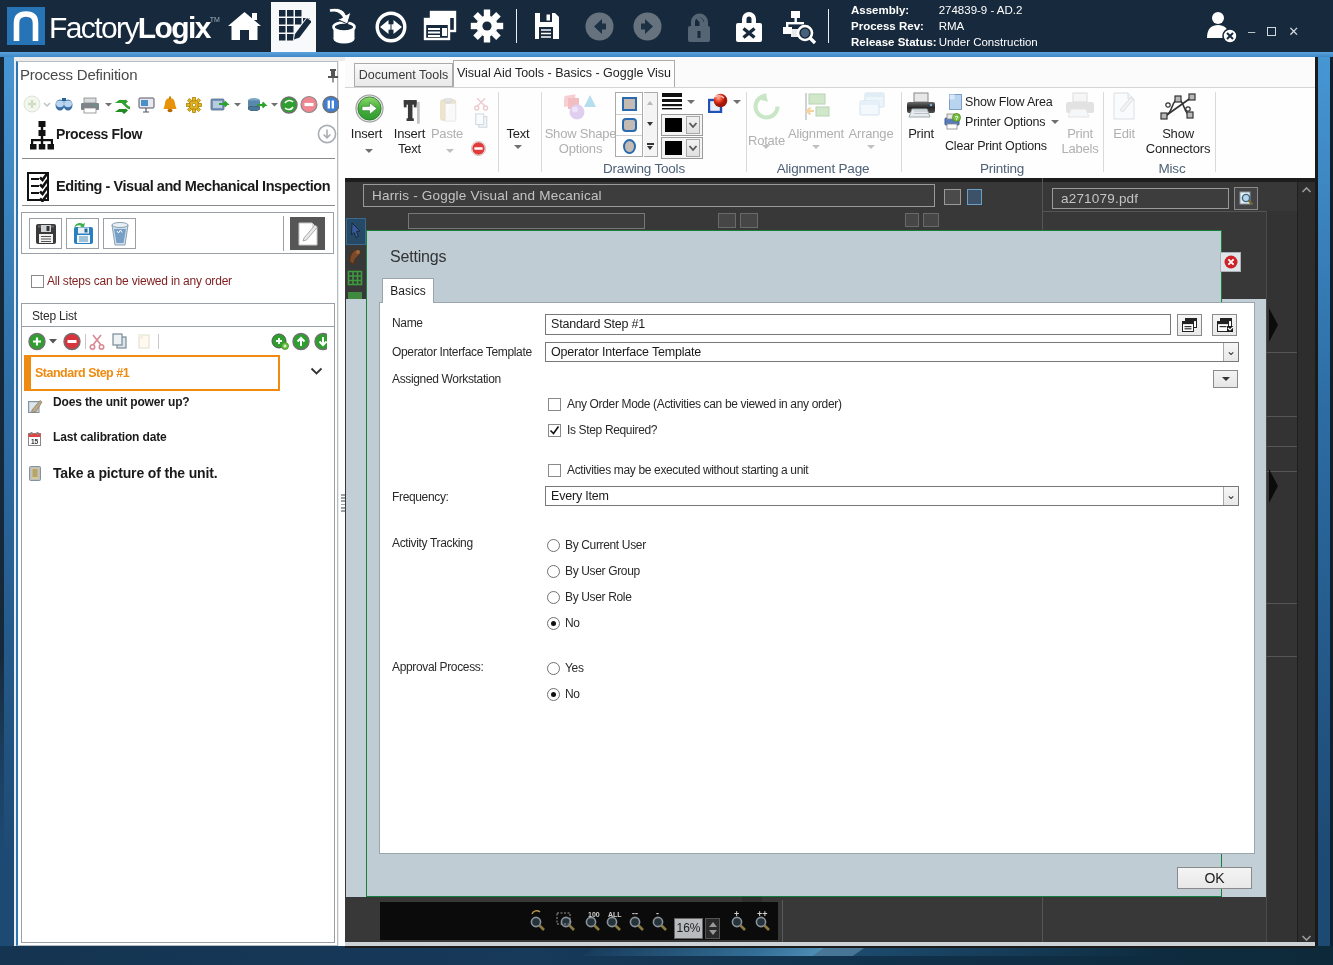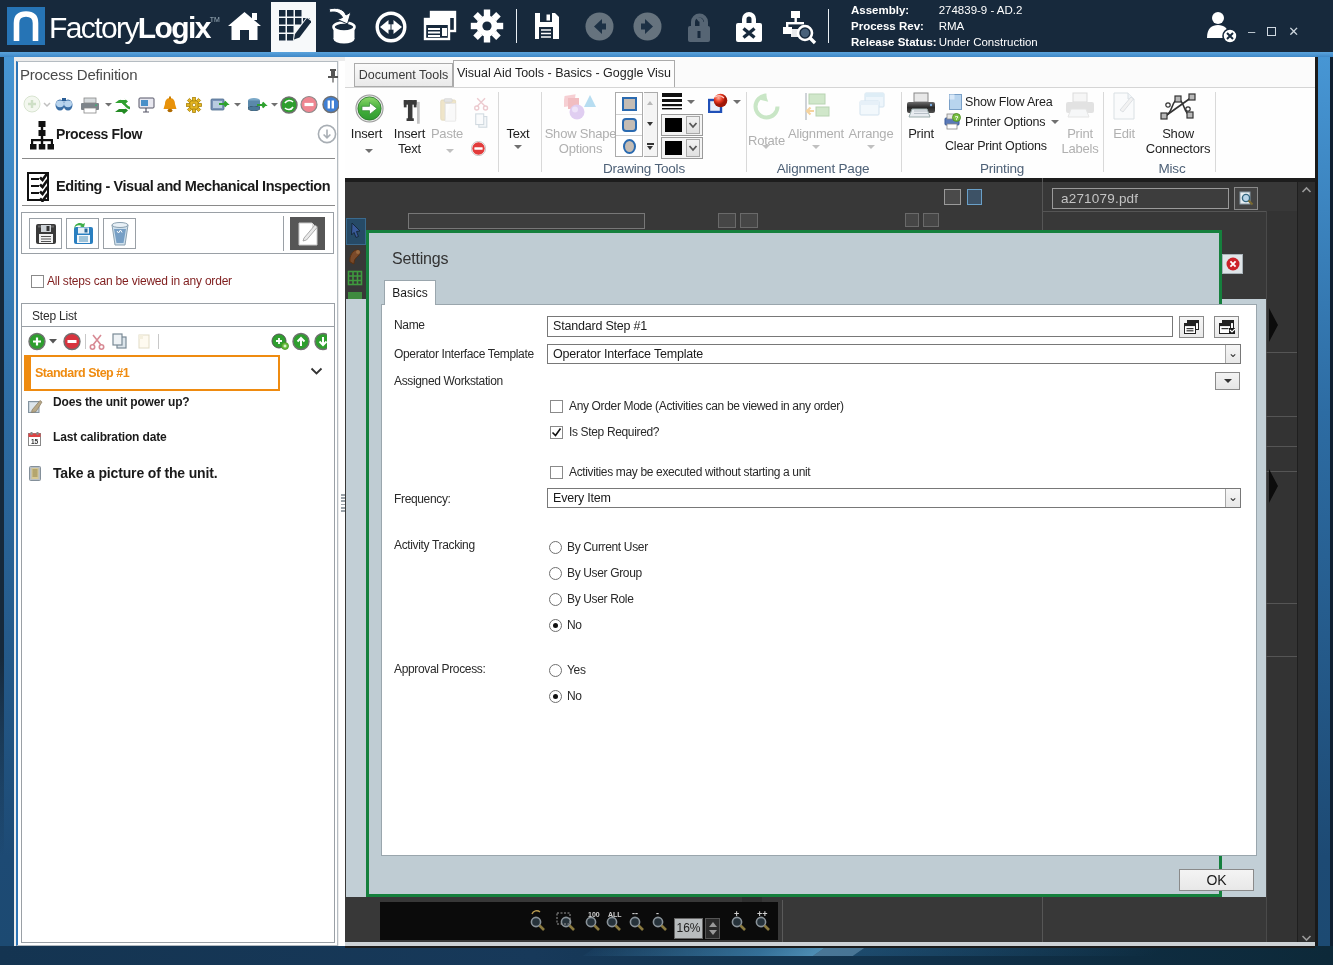--- a/index.html
+++ b/index.html
@@ -45,21 +45,21 @@
 .swbox{position:absolute;width:42px;height:22px;background:#f4f4f4;border:1px solid #9a9a9a;}
 .swatch{position:absolute;left:3px;top:3px;width:17px;height:14px;background:#000;}
 .swchev{position:absolute;left:24px;top:1px;width:14px;height:18px;background:linear-gradient(180deg,#f2f2f2,#e0e0e0);border:1px solid #a8a8a8;}
 #docktab{position:absolute;left:354px;top:63px;width:99px;height:24px;background:linear-gradient(180deg,#fafafa,#e9e9e9);border:1px solid #ababab;font-size:12.5px;color:#3a3a3a;text-align:center;line-height:22px;}
 #activetab{position:absolute;left:453px;top:60px;width:222px;height:27px;background:#fdfdfd;border:1px solid #ababab;border-bottom:none;font-size:12.5px;color:#1e1e1e;text-align:center;line-height:25px;}
 
 #docarea{position:absolute;left:345px;top:178px;width:970px;height:768px;background:#383838;overflow:hidden;}
 .dfield{position:absolute;background:#3d3d3d;border:1px solid #9a9a9a;color:#c4c4c4;font-size:13.5px;letter-spacing:0.2px;line-height:24px;padding-left:8px;white-space:nowrap;overflow:hidden;}
 
 #dlgback{position:absolute;left:346px;top:299px;width:920px;height:598px;background:#c2cfd6;}
-#dialog{position:absolute;left:366px;top:230px;width:856px;height:667px;background:#bfccd3;border:3px solid #15803d;}
+#dialog{position:absolute;left:366px;top:230px;width:856px;height:667px;background:#bfccd3;border:1px solid #15803d;}
 #dialog .dtitle{position:absolute;left:23px;top:17px;font-size:16px;color:#333;letter-spacing:-0.2px;}
 #dlgpanel{position:absolute;left:12px;top:71px;width:876px;height:552px;background:#fff;border:1px solid #9aa6ad;}
 .dtab{position:absolute;font-size:12px;text-align:center;}
 #tabbasics{left:15px;top:47px;width:52px;height:25px;background:#fff;border:1px solid #9aa6ad;border-bottom:none;line-height:24px;color:#1a1a1a;z-index:3;}
 #tabcolor{left:67px;top:49px;width:87px;height:22px;background:linear-gradient(180deg,#f6f6f6,#e6e6e6);border:1px solid #9aa6ad;line-height:21px;color:#3a3a3a;margin-top:30px;}
 .flabel{position:absolute;font-size:12px;color:#2a2a2a;white-space:nowrap;letter-spacing:-0.35px;}
 .tinput{position:absolute;background:#fff;border:1px solid #787878;font-size:12.5px;color:#1a1a1a;padding-left:5px;white-space:nowrap;letter-spacing:-0.2px;}
 .combo{position:absolute;background:#fff;border:1px solid #787878;font-size:12.5px;color:#1a1a1a;letter-spacing:-0.2px;}
 .combo .ctext{position:absolute;left:5px;top:0;line-height:18px;}
 .combo .cbtn{position:absolute;right:0;top:0;width:15px;height:100%;background:linear-gradient(180deg,#f6f6f6,#e8e8e8);border-left:1px solid #a8a8a8;text-align:center;color:#333;font-size:12px;line-height:17px;}
@@ -691,20 +691,21 @@
       <circle cx="29" cy="17" r="2.2" fill="none" stroke="#333" stroke-width="1.2"></circle>
     </svg>
   <div class="blabel" style="left:793px;width:80px;">Show<br>Connectors</div>
   <div class="glabel" style="left:607px;width:100px;">Printing</div>
   <div class="glabel" style="left:782px;width:90px;">Misc</div>
   <div class="rsep" style="left:870px;"></div>
 </div>
 
 <div id="docarea">
   <div style="position:absolute;left:0;top:0;width:970px;height:4px;background:#1d1d1d;"></div>
+  <div class="dfield" style="left:18px;top:6px;width:572px;height:23px;line-height:21px;">Harris - Goggle Visual and Mecanical</div>
   <div style="position:absolute;left:599px;top:11px;width:17px;height:16px;background:#4a4a4a;border:1px solid #9a9a9a;"></div>
   <div style="position:absolute;left:622px;top:11px;width:15px;height:16px;background:#3d5266;border:1px solid #6aa0c8;"></div>
   <div style="position:absolute;left:697px;top:0;width:1px;height:768px;background:#565656;"></div>
   <div class="dfield" style="left:707px;top:10px;width:177px;height:21px;line-height:19px;">a271079.pdf</div>
   <div style="position:absolute;left:889px;top:9px;width:24px;height:23px;background:#444;border:1px solid #8a8a8a;display:flex;align-items:center;justify-content:center;">
       <svg width="15" height="15" viewBox="0 0 15 15">
         <rect x="1" y="1" width="10" height="12" fill="#e8eef2" stroke="#8899a5" stroke-width="1"></rect>
         <circle cx="7" cy="7" r="3.6" fill="#b8d4e8" stroke="#33667f" stroke-width="1.4"></circle>
         <path d="M9.5 9.5 l4 4" stroke="#7a6a30" stroke-width="2.2"></path>
       </svg>

